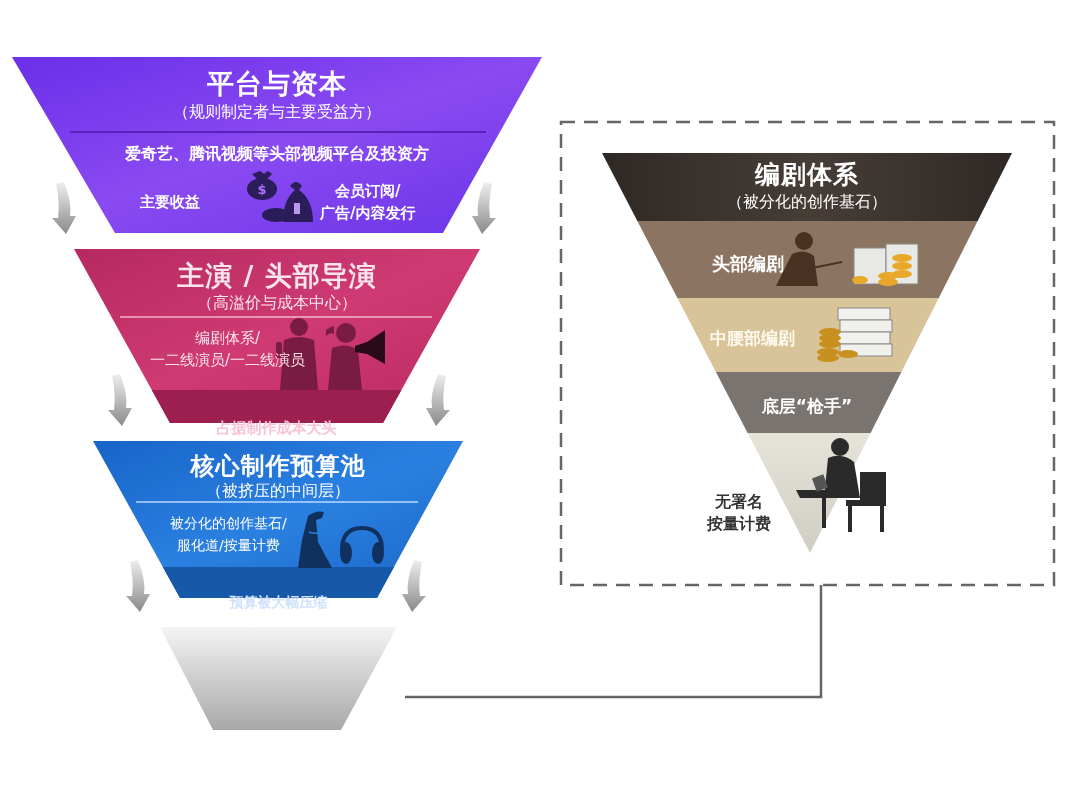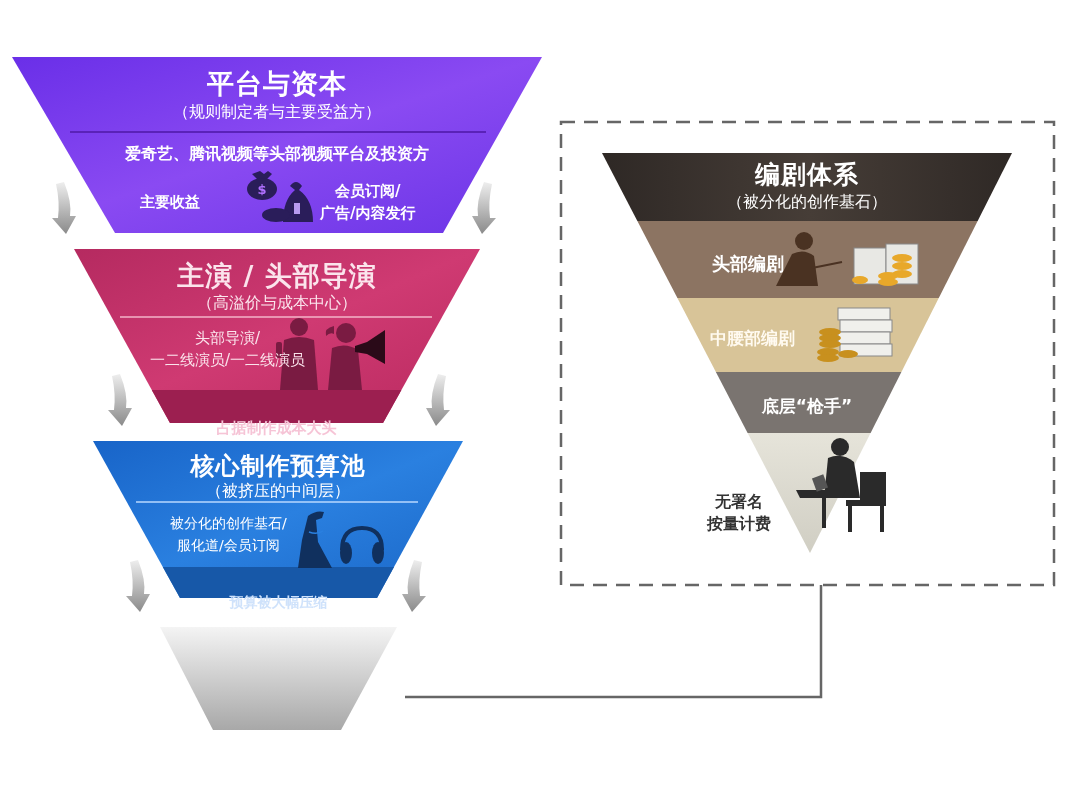--- a/index.html
+++ b/index.html
@@ -172,30 +172,30 @@
 <div class="txt body" style="left:12px; width:530px; top:144px; font-size:16px;">爱奇艺、腾讯视频等头部视频平台及投资方</div>
 <div class="txt body" style="left:140px; top:193px;">主要收益</div>
 <div class="txt body body-left" style="left:320px; top:180px;">
   <div>会员订阅/</div>
   <div>广告/内容发行</div>
 </div>
 
 <div class="txt title" style="left:74px; width:406px; top:258px; color:#fbe4ec;">主演 / 头部导演</div>
 <div class="txt sub" style="left:74px; width:406px; top:293px; color:#fbe4ec;">（高溢价与成本中心）</div>
 <div class="txt body body-left" style="left:150px; top:327px; color:#fbe4ec; font-weight:normal;">
-  <div>头部导演/</div>
+  <div>编剧体系/</div>
   <div>一二线演员/一二线演员</div>
 </div>
 <div class="txt body" style="left:170px; width:213px; top:397px; color:#f6c4d6;margin-top:22px;">占据制作成本大头</div>
 
 <div class="txt title" style="left:93px; width:370px; top:450px; font-size:24px;">核心制作预算池</div>
 <div class="txt sub" style="left:93px; width:370px; top:481px;">（被挤压的中间层）</div>
 <div class="txt body body-left" style="left:170px; top:512px; font-weight:normal; font-size:14px;">
   <div>被分化的创作基石/</div>
-  <div>服化道/会员订阅</div>
+  <div>服化道/按量计费</div>
 </div>
 <div class="txt body" style="left:180px; width:197px; top:573px; color:#cfe2fb; font-size:14px;margin-top:21px;">预算被大幅压缩</div>
 
 <div class="txt title" style="left:602px; width:410px; top:158px; font-size:25px;">编剧体系</div>
 <div class="txt sub" style="left:602px; width:410px; top:192px;">（被分化的创作基石）</div>
 <div class="txt body" style="left:676px; top:252px; font-size:18px;margin-left:36px;">头部编剧</div>
 <div class="txt body" style="left:710px; top:327px; font-size:17px; color:#fffaf0;">中腰部编剧</div>
 <div class="txt body" style="left:602px; width:410px; top:395px; font-size:17px;">底层“枪手”</div>
 <div class="txt body body-left" style="left:707px; top:491px; color:#333333; font-size:16px;">
   <div>无署名</div>

